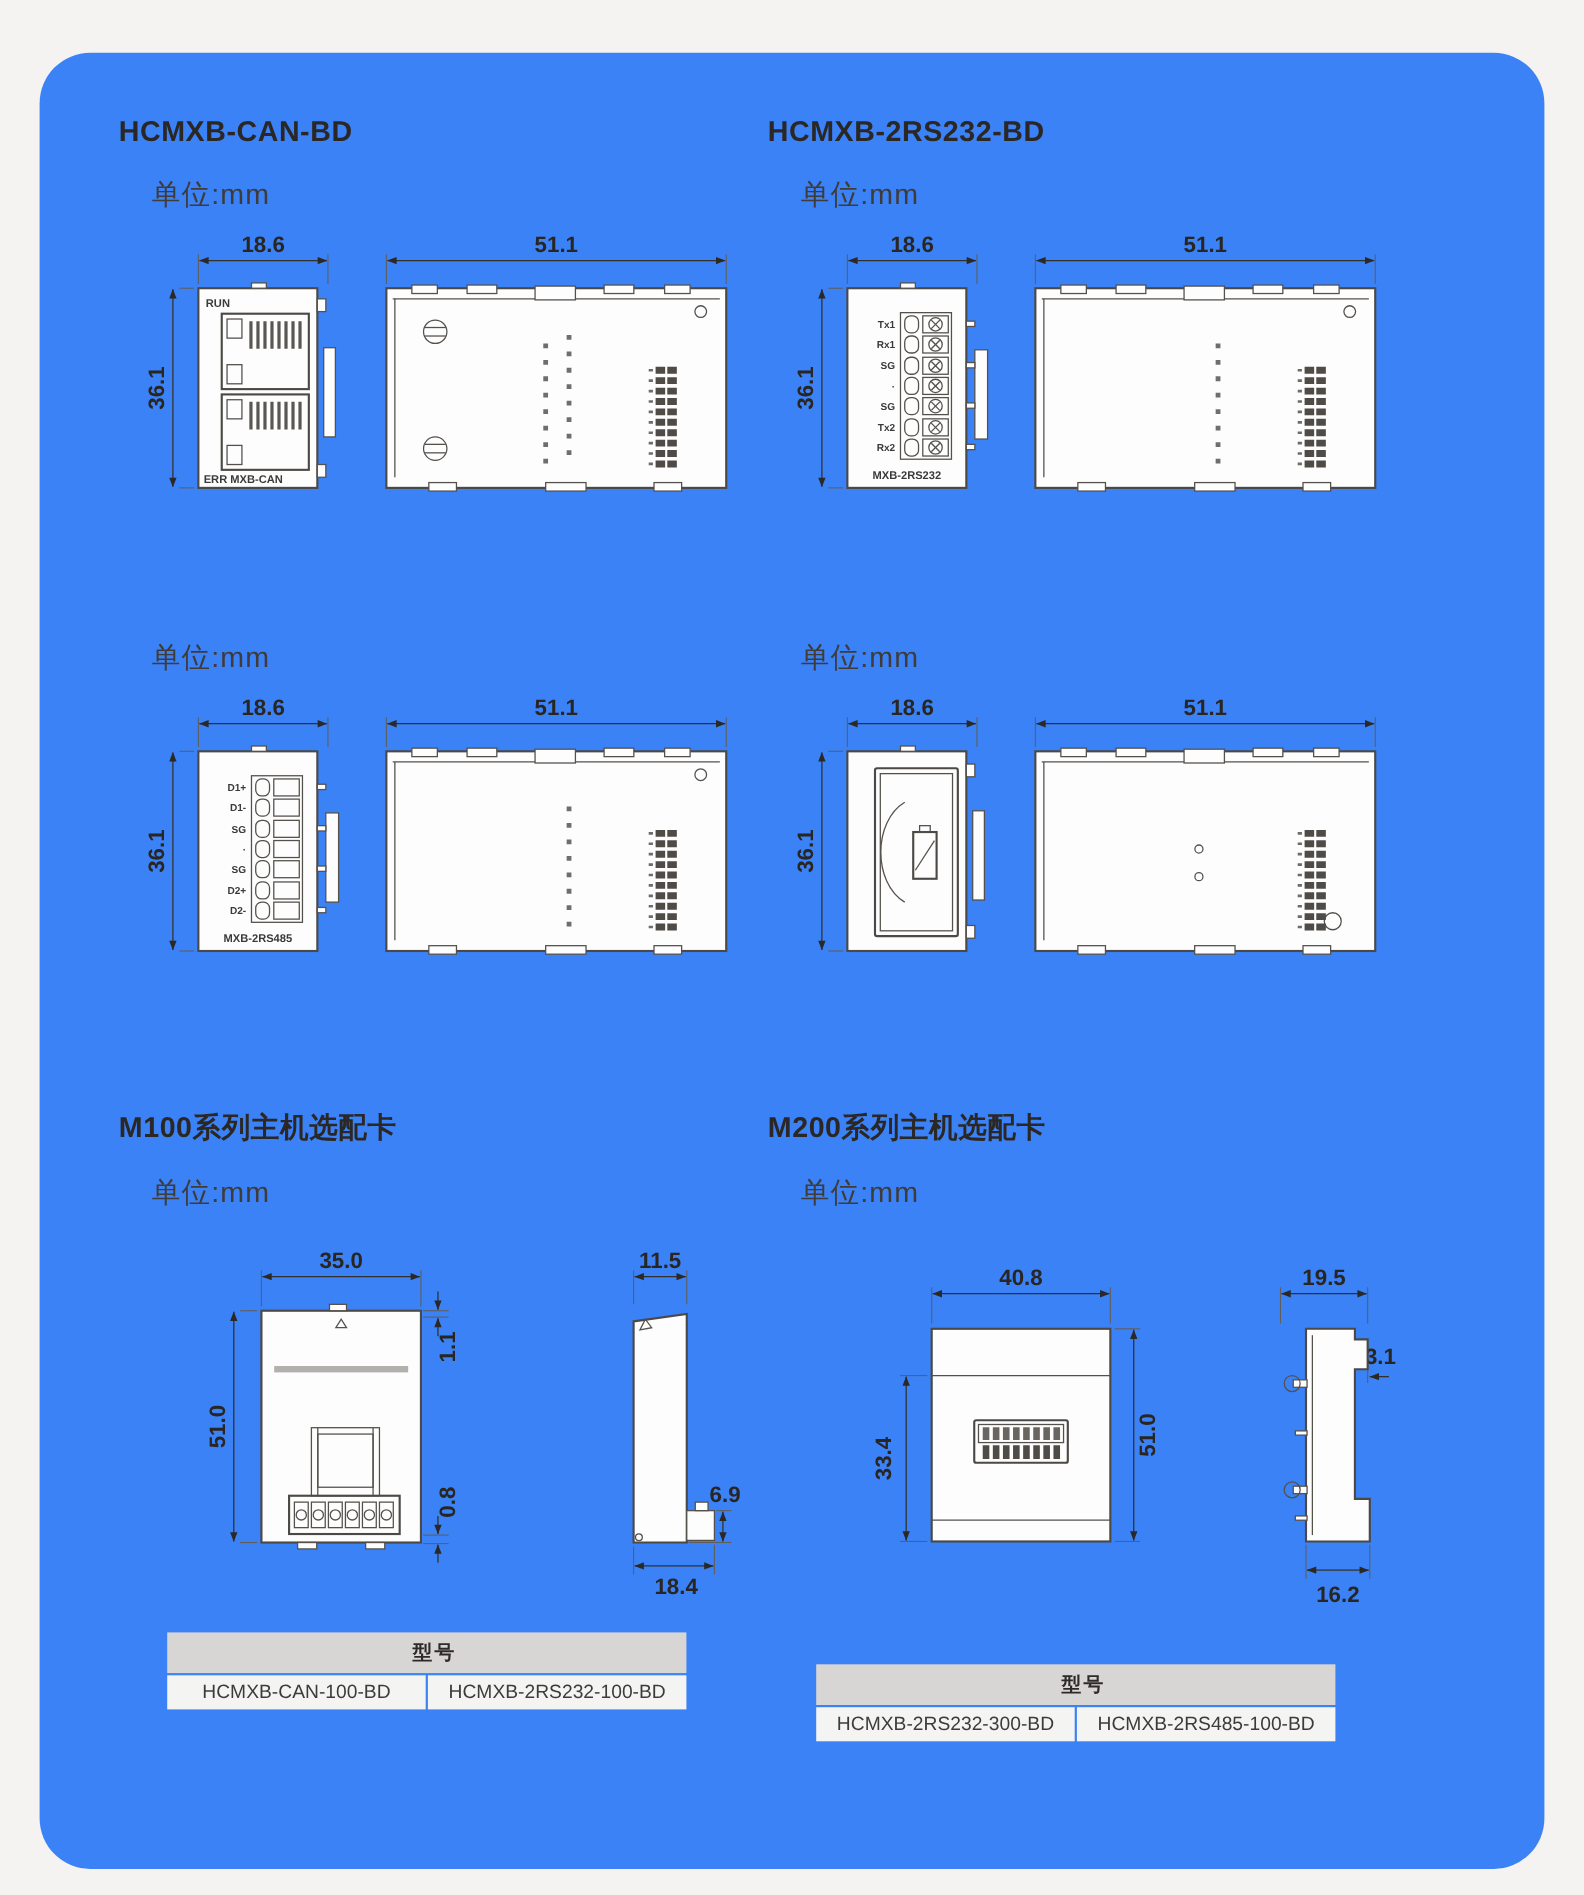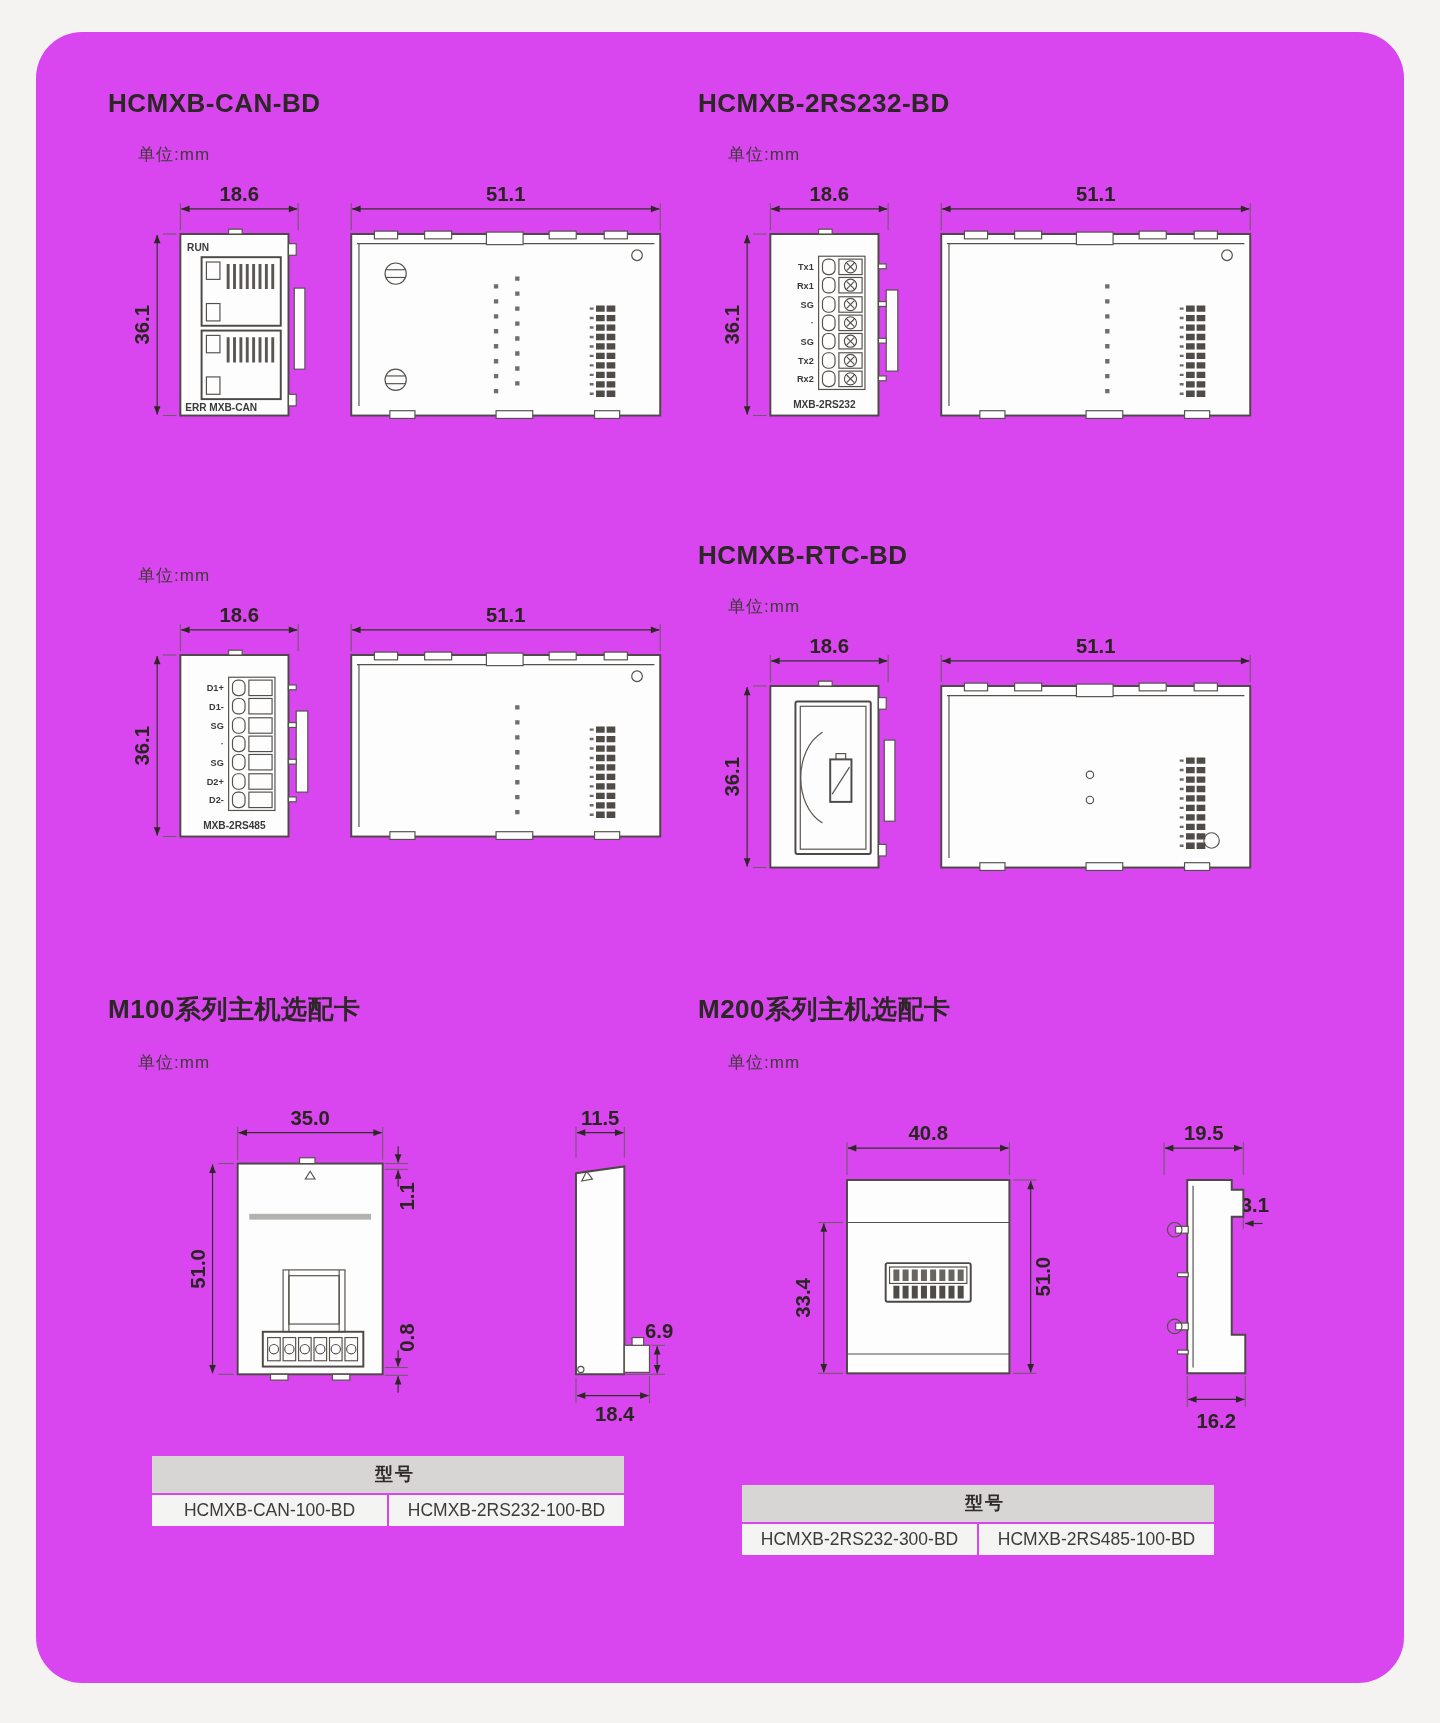--- a/index.html
+++ b/index.html
@@ -4,39 +4,39 @@
 <style>
   * { margin:0; padding:0; box-sizing:border-box; }
   html,body { width:1440px; }
   body {
     min-height:1723px;
     background:#f4f3f1;
     font-family:"Liberation Sans", sans-serif;
     position:relative;
   }
   .card {
-    position:absolute; left:36px; top:32px;
+    position:absolute; left:36px; top:48px;
     width:1368px; height:1651px;
-    background:#d946ef;
+    background:#3b82f6;
     border-radius:46px;
     padding:56px 0 0 72px;
   }
   .grid {
     display:grid;
     grid-template-columns:590px 590px;
   }
   .sec { position:relative; }
   .sec.bd { height:452px; }
   .sec.mcard { height:540px; }
   .sec-title {
     font-size:26px; font-weight:bold; color:#2b2724; letter-spacing:0.5px;
   }
   .unit {
     margin:24px 0 0 30px;
-    font-size:17px; color:#3f3b38; letter-spacing:1px;
+    font-size:26px; color:#3f3b38; letter-spacing:1px;
   }
   svg.drawing { display:block; margin:8px 0 0 26px; overflow:visible; }
   svg.mdrawing { display:block; margin:14px 0 0 4px; overflow:visible; }
 
   .ln  { fill:none; stroke:#4b4845; stroke-width:2; }
   .lnf { fill:#fdfdfd; stroke:#4b4845; stroke-width:2; }
   .ln1 { fill:none; stroke:#54504c; stroke-width:1.2; }
   .ln1f{ fill:#fdfdfd; stroke:#54504c; stroke-width:1.2; }
   .dim { stroke:#33302c; stroke-width:1.2; fill:none; }
   .ext { stroke:#615d59; stroke-width:1; }
@@ -322,21 +322,20 @@
           <g>
             <line x1="249" y1="76" x2="249" y2="168" stroke="#6f6b67" stroke-width="4" stroke-dasharray="2.5 7.3"></line>
             <line x1="258" y1="74" x2="258" y2="170" stroke="#4f4b47" stroke-width="9" stroke-dasharray="6.5 3.3"></line>
             <line x1="269" y1="74" x2="269" y2="170" stroke="#4f4b47" stroke-width="9" stroke-dasharray="6.5 3.3"></line>
           </g>
         </g>
       </svg>
     </section>
 
     <section class="sec bd">
-      <h2 class="sec-title">HCMXB-RTC-BD</h2>
       <div class="unit">单位:mm</div>
       <svg class="drawing" viewBox="0 0 580 270" width="560" height="261">
         <defs>
             <marker id="a4" viewBox="0 0 10 10" refX="9.5" refY="5" markerWidth="8" markerHeight="8" orient="auto-start-reverse">
               <path d="M0.5,1.4 L9.8,5 L0.5,8.6 Z" fill="#2c2824"></path>
             </marker>
           </defs>
         <line class="ext" x1="48" y1="30" x2="48" y2="58"></line>
           <line class="ext" x1="170" y1="30" x2="170" y2="58"></line>
         <line class="dim" x1="49" y1="36" x2="169" y2="36" marker-start="url(#a4)" marker-end="url(#a4)"></line>

